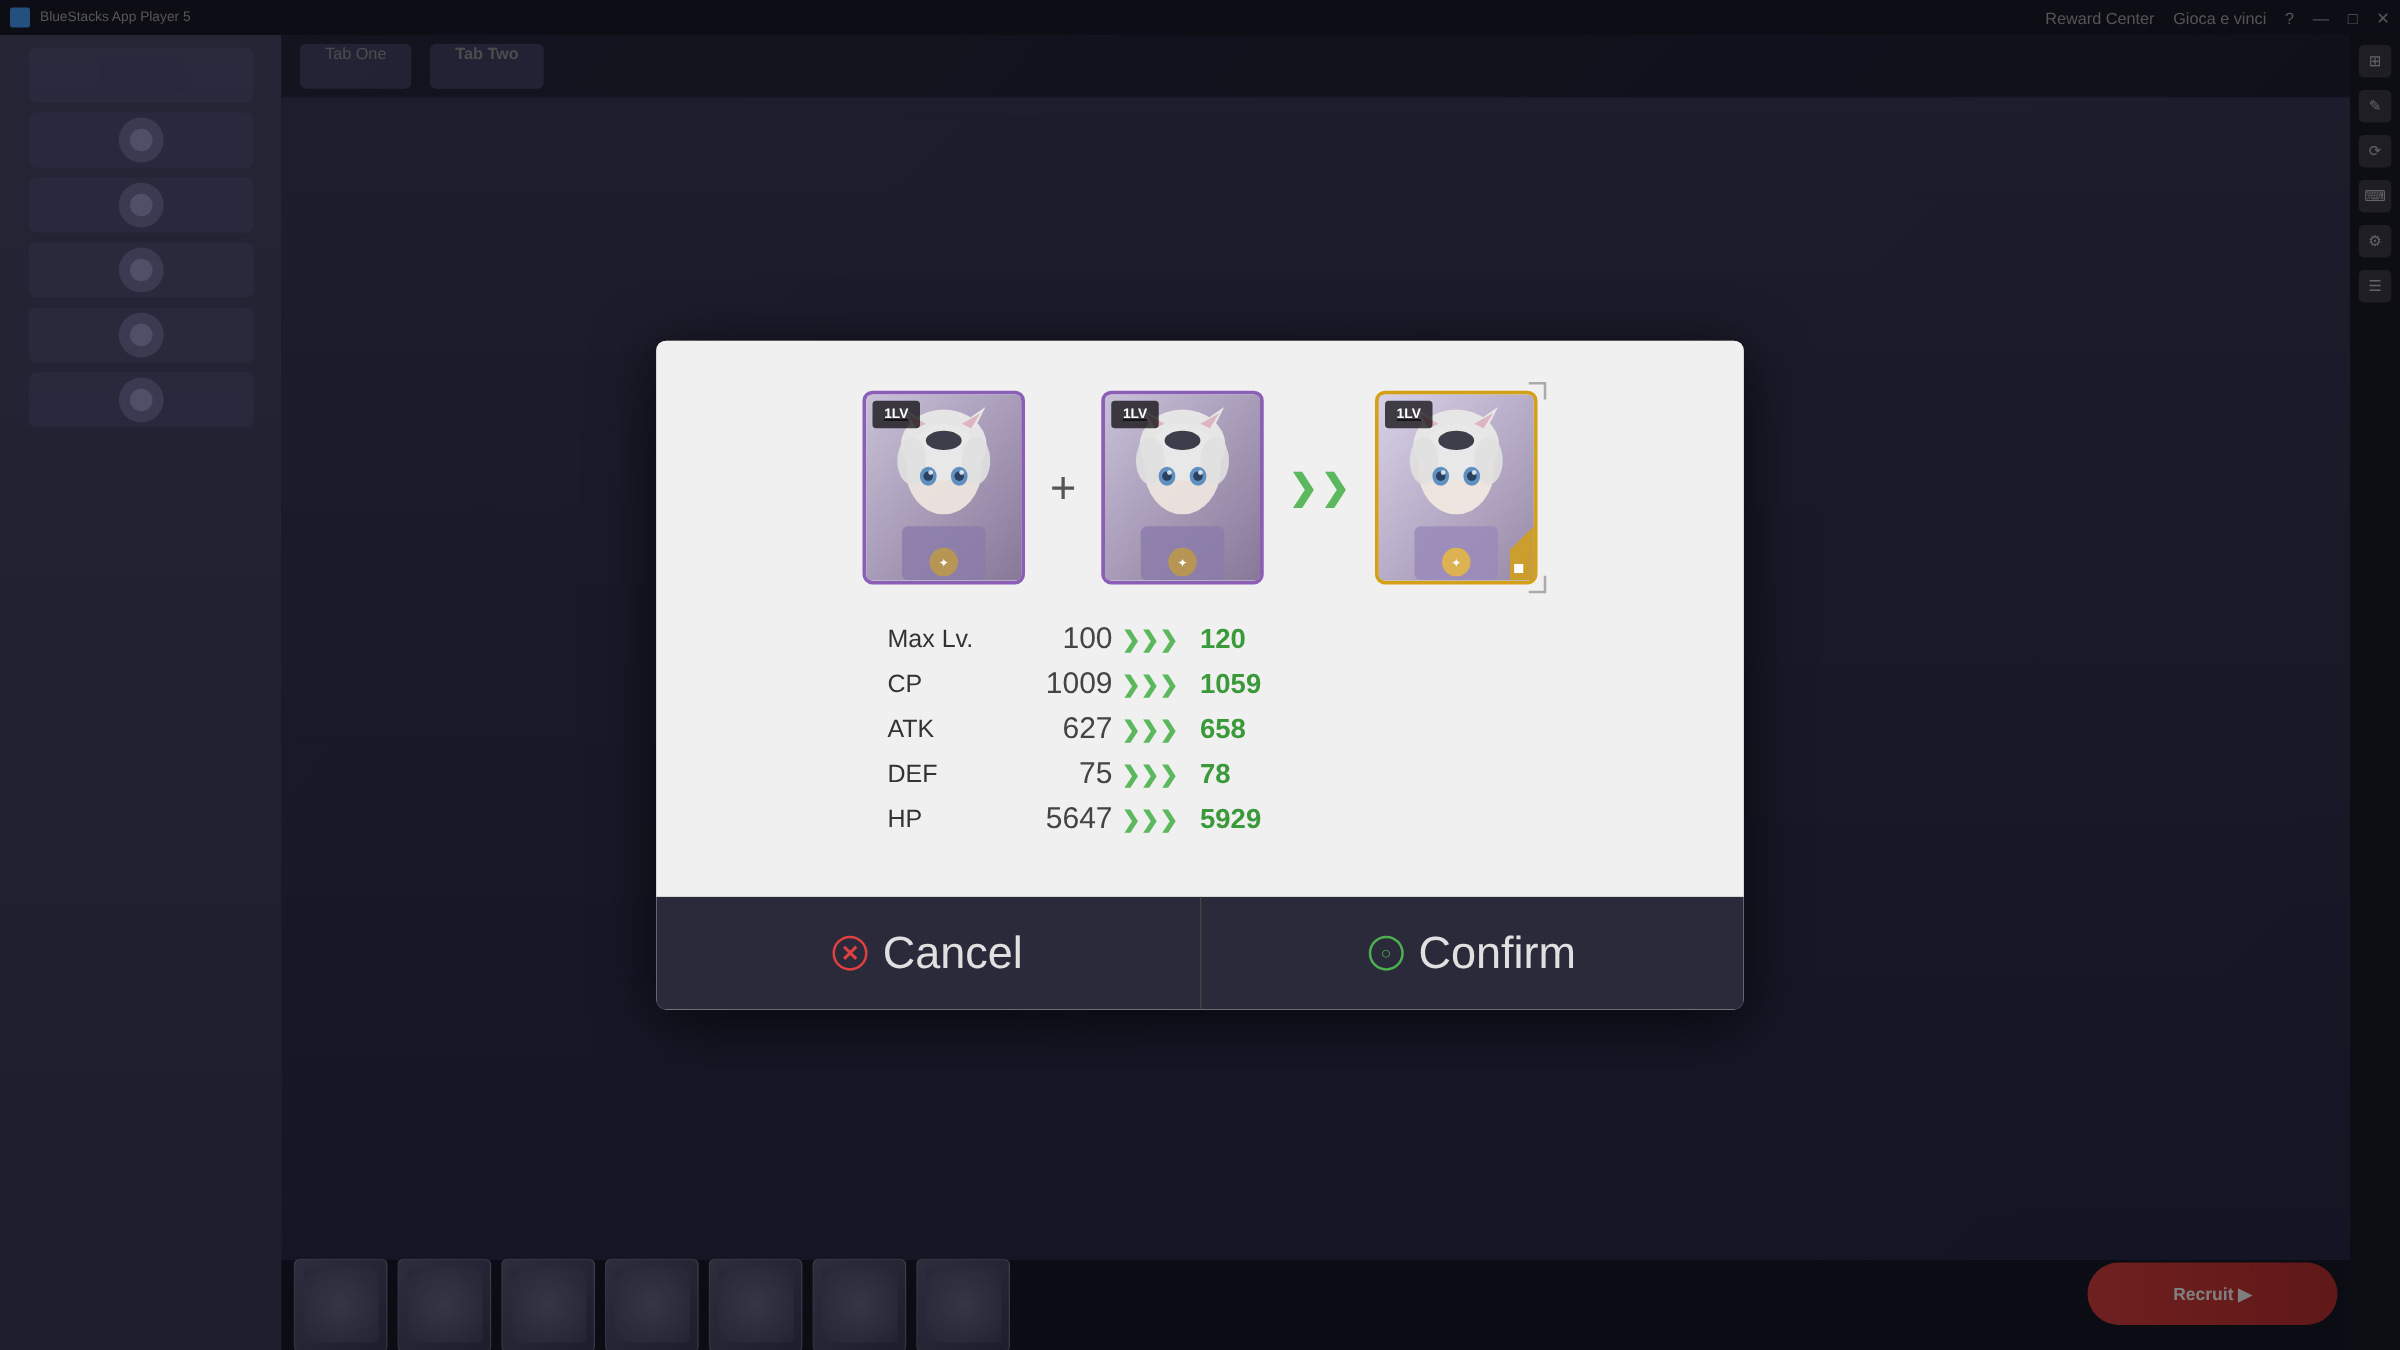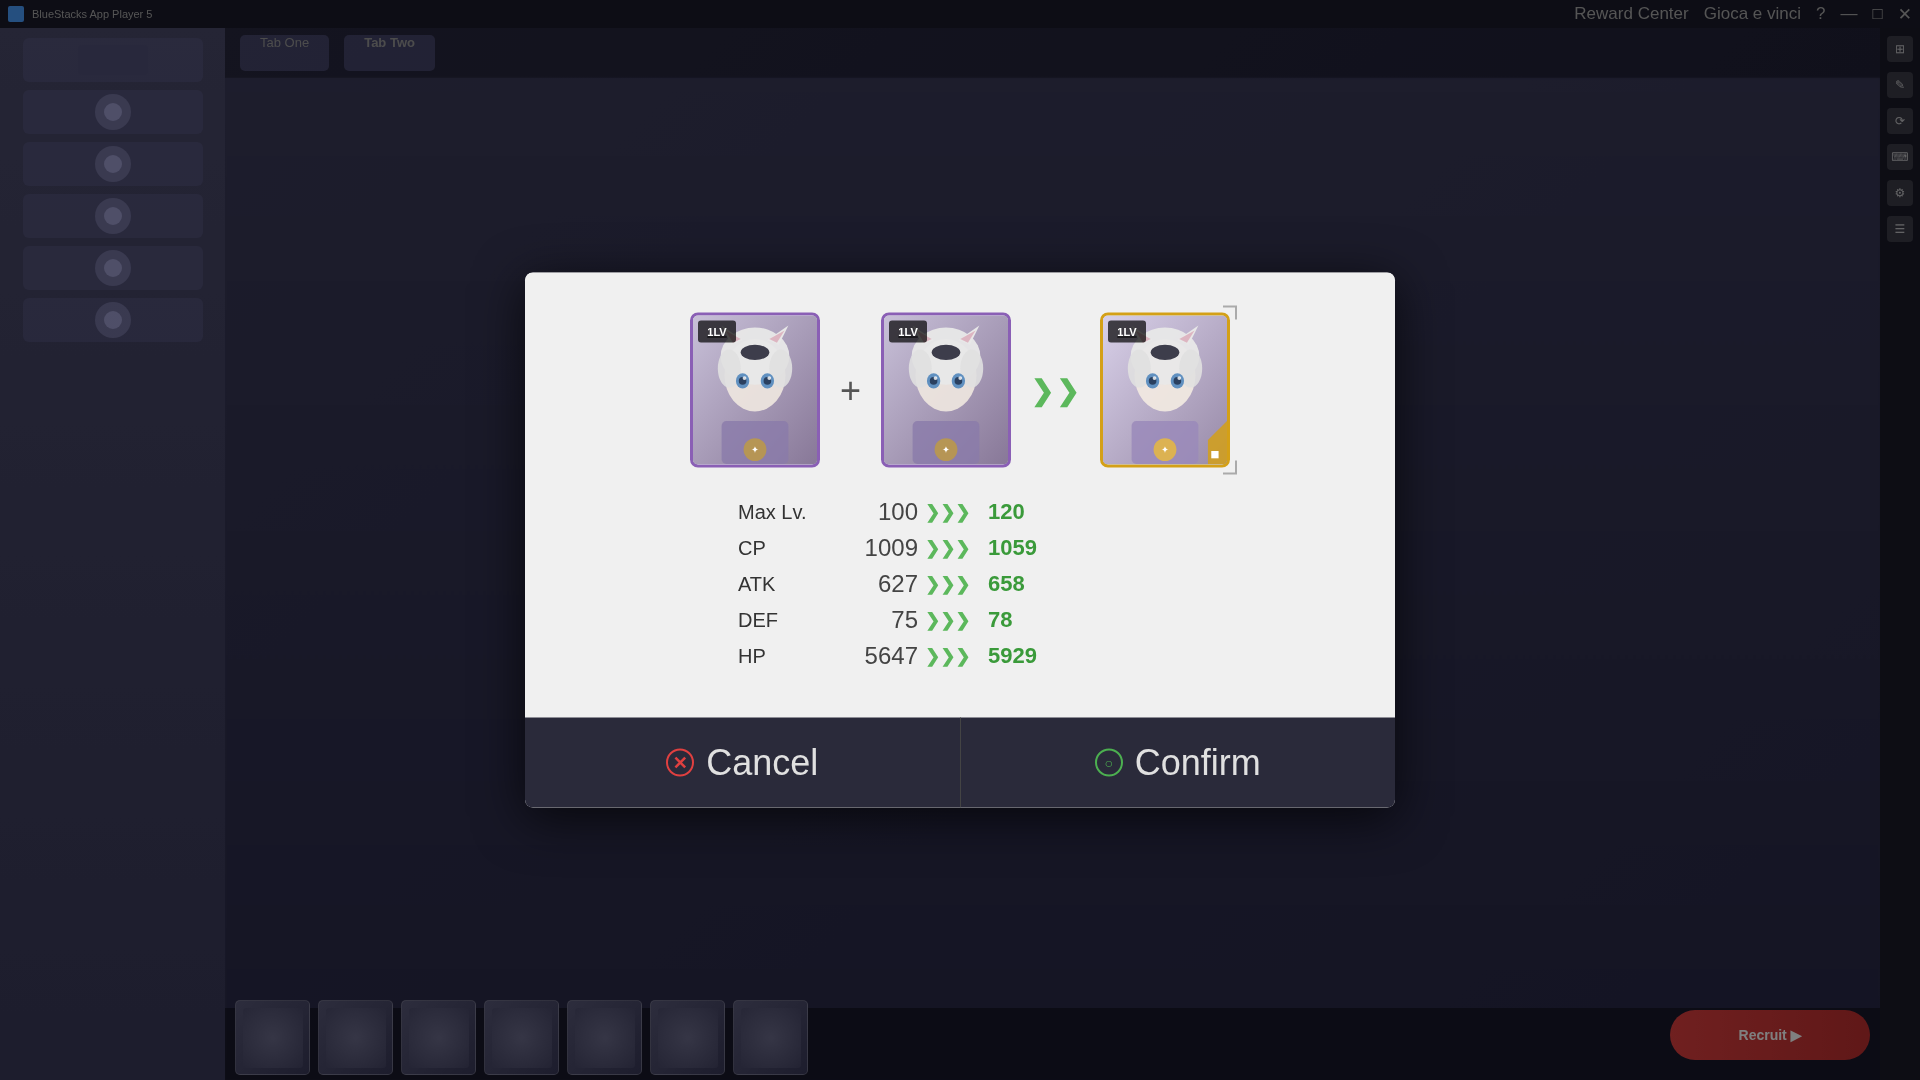--- a/index.html
+++ b/index.html
@@ -123,21 +123,21 @@
 
     
     .char-thumbnails {
       position: absolute;
       bottom: 0;
       left: 0;
       right: 0;
       height: 72px;
       background: rgba(0,0,0,0.4);
       display: flex;
-      align-items: flex-end;
+      align-items: center;
       padding: 5px 10px;
       gap: 8px;
     }
 
     .char-thumb {
       width: 75px;
       height: 75px;
       background: linear-gradient(135deg, #5a5a7a, #3a3a5a);
       border-radius: 5px;
       border: 1px solid rgba(255,255,255,0.2);
@@ -304,21 +304,20 @@
       display: flex;
       align-items: center;
       margin-bottom: 8px;
     }
 
     .stat-label {
       width: 80px;
       font-size: 20px;
       color: #333;
       font-weight: 500;
-      margin-left: 28px;
     }
 
     .stat-from {
       width: 100px;
       text-align: right;
       font-size: 24px;
       color: #444;
     }
 
     .stat-arrows {
@@ -443,21 +442,21 @@
     }
   </style>
 </head>
 <body>
 
 <div class="bg-screen"></div>
 
 <div class="top-bar">
   <div class="top-bar-icon"></div>
   <span class="top-bar-title">BlueStacks App Player 5</span>
-  <span style="margin-left:auto; color:#aaa; font-size:17px; display:flex; gap:15px;">
+  <span style="margin-left:auto; color:#aaa; font-size:13px; display:flex; gap:15px;">
     <span>Reward Center</span>
     <span>Gioca e vinci</span>
     <span>?</span>
     <span>—</span>
     <span>□</span>
     <span>✕</span>
   </span>
 </div>
 
 <div class="left-sidebar">

